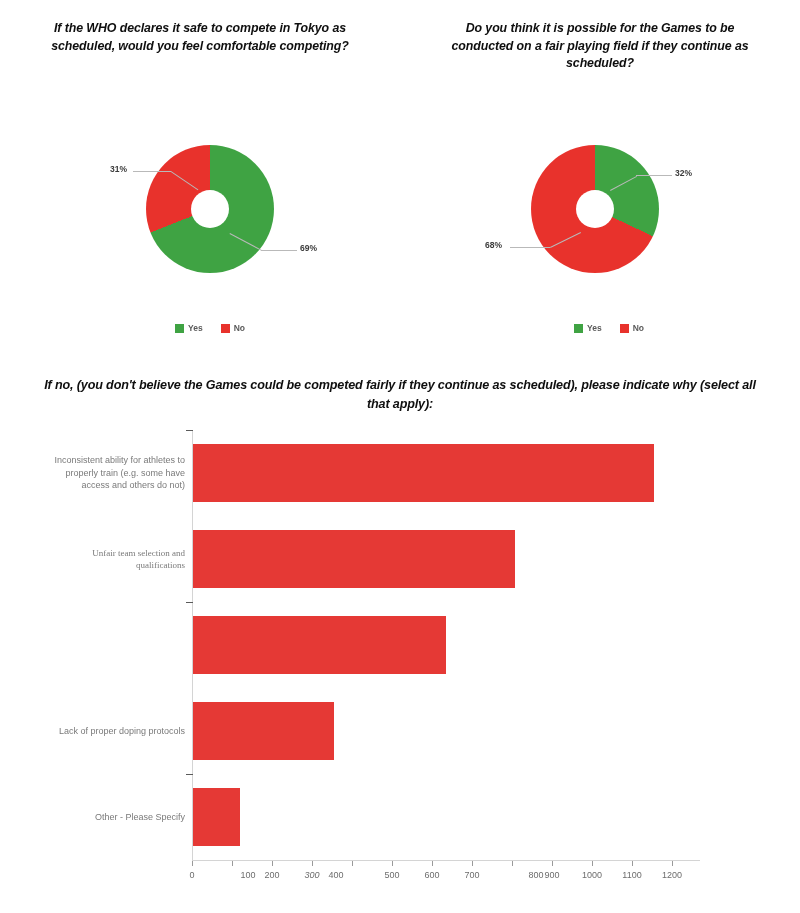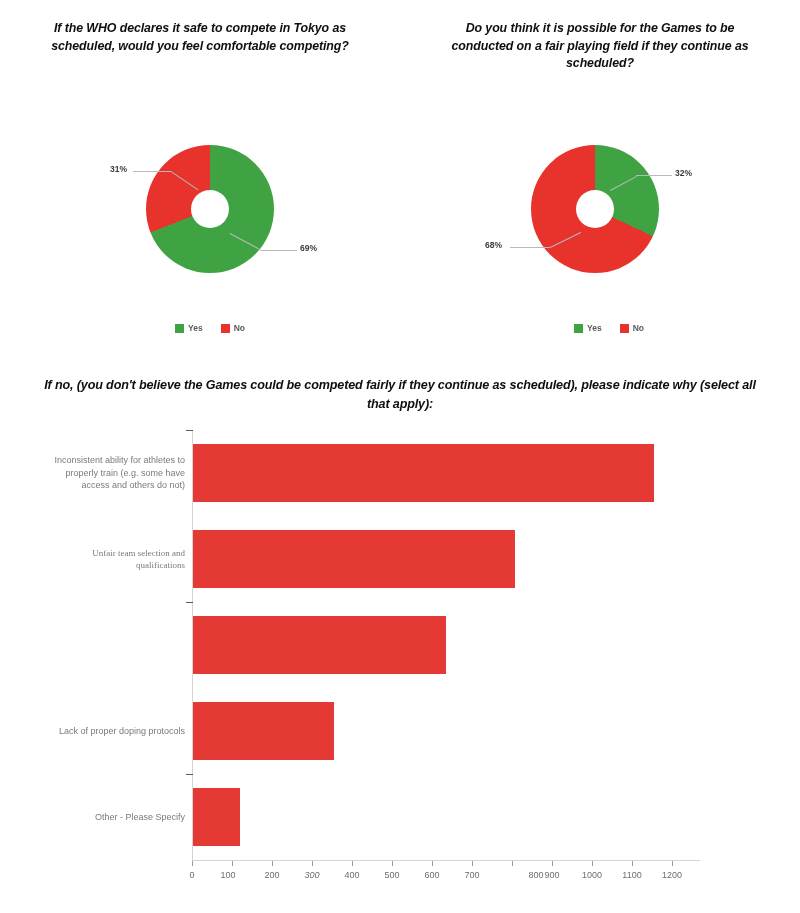--- a/index.html
+++ b/index.html
@@ -290,27 +290,27 @@
         </div>
         <div class="bar-row" style="top: 344px;">
           <div class="cat-label" style="top: 36.5px; transform: none;">Other - Please Specify</div>
           <div class="bar" title="118" style="top: 14px; height: 58px; width: 47.2px; background: rgb(229, 57, 53);"></div>
         </div>
       </div>
     <div id="x-ticks">
         <div class="x-tick" style="left: 192px;"></div>
         <div class="x-tick-label" style="left: 192px;">0</div>
         <div class="x-tick" style="left: 232px;"></div>
-        <div class="x-tick-label" style="left: 228px;">100</div>
+        <div class="x-tick-label" style="left: 248px;">100</div>
         <div class="x-tick" style="left: 272px;"></div>
         <div class="x-tick-label" style="left: 272px;">200</div>
         <div class="x-tick" style="left: 312px;"></div>
         <div class="x-tick-label" style="left: 312px; font-style: italic;">300</div>
         <div class="x-tick" style="left: 352px;"></div>
-        <div class="x-tick-label" style="left: 352px;">400</div>
+        <div class="x-tick-label" style="left: 336px;">400</div>
         <div class="x-tick" style="left: 392px;"></div>
         <div class="x-tick-label" style="left: 392px;">500</div>
         <div class="x-tick" style="left: 432px;"></div>
         <div class="x-tick-label" style="left: 432px;">600</div>
         <div class="x-tick" style="left: 472px;"></div>
         <div class="x-tick-label" style="left: 472px;">700</div>
         <div class="x-tick" style="left: 512px;"></div>
         <div class="x-tick-label" style="left: 512px; margin-left: 24px;">800</div>
         <div class="x-tick" style="left: 552px;"></div>
         <div class="x-tick-label" style="left: 552px;">900</div>

